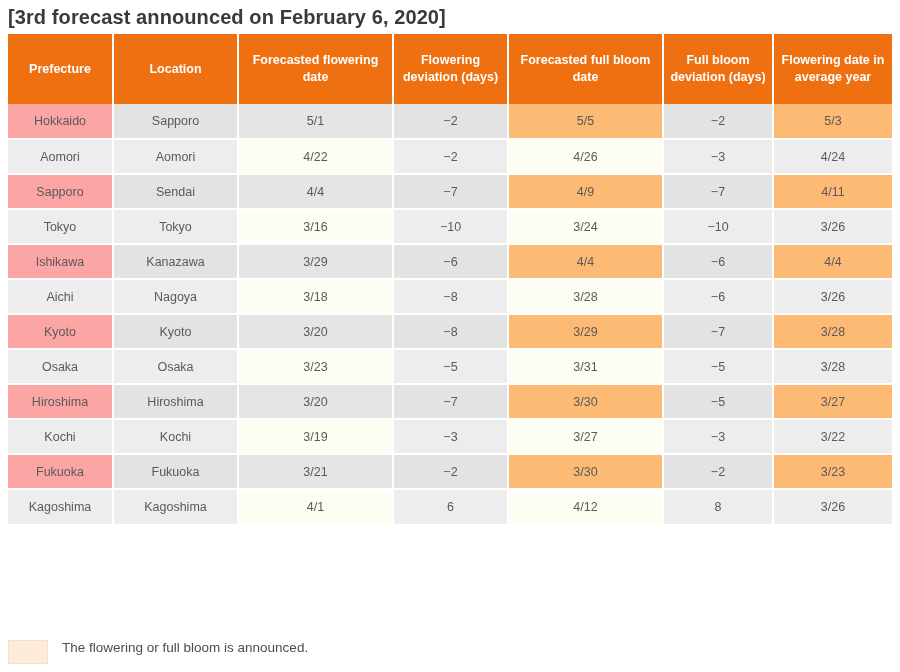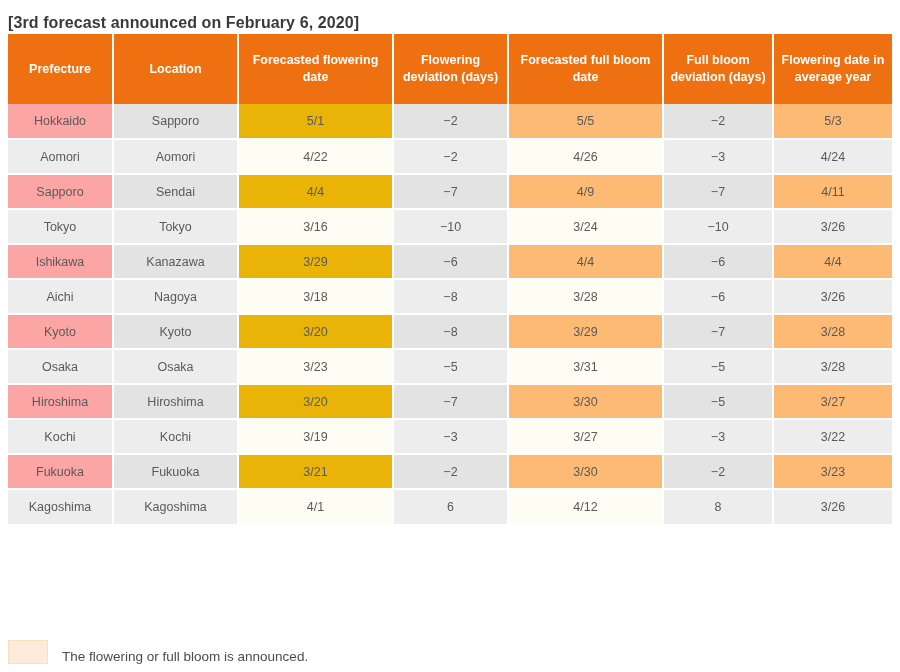--- a/index.html
+++ b/index.html
@@ -17,25 +17,24 @@
   .page {
     position: relative;
     width: 900px;
     height: 672px;
     box-sizing: border-box;
   }
   .caption {
     position: absolute;
     top: 6px;
     left: 8px;
-    font-size: 16px;
+    font-size: 20px;
     font-weight: bold;
     color: #3a3a3a;
     letter-spacing: 0.1px;
-    margin-top: 8px;
   }
   table.forecast {
     position: absolute;
     top: 34px;
     left: 8px;
     width: 884px;
     border-collapse: collapse;
     table-layout: fixed;
   }
   table.forecast th {
@@ -65,21 +64,21 @@
   }
   table.forecast td:last-child {
     border-right: none;
   }
   table.forecast tbody tr:last-child td {
     border-bottom: none;
   }
   
   .c-pref   { background: #fca5a5; }
   .c-loc    { background: #e3e3e3; }
-  .c-flow   { background: #eab308; }
+  .c-flow   { background: #e5e5e5; }
   .c-fdev   { background: #e3e3e3; }
   .c-bloom  { background: #fdba74; }
   .c-bdev   { background: #e3e3e3; }
   .c-avg    { background: #fdba74; }
 
   
   tbody tr:nth-child(even) .c-pref,
   tbody tr:nth-child(even) .c-loc,
   tbody tr:nth-child(even) .c-fdev,
   tbody tr:nth-child(even) .c-bdev,
@@ -89,21 +88,21 @@
   tbody tr:nth-child(even) .c-flow,
   tbody tr:nth-child(even) .c-bloom {
     background: #fefdf4;
   }
 
   .legend {
     position: absolute;
     left: 8px;
     bottom: 8px;
     display: flex;
-    align-items: flex-end;
+    align-items: flex-start;
     gap: 14px;
   }
   .legend-swatch {
     width: 40px;
     height: 24px;
     background: #fdecd9;
     border: 1px solid #fadfc2;
     box-sizing: border-box;
   }
   .legend-text {

